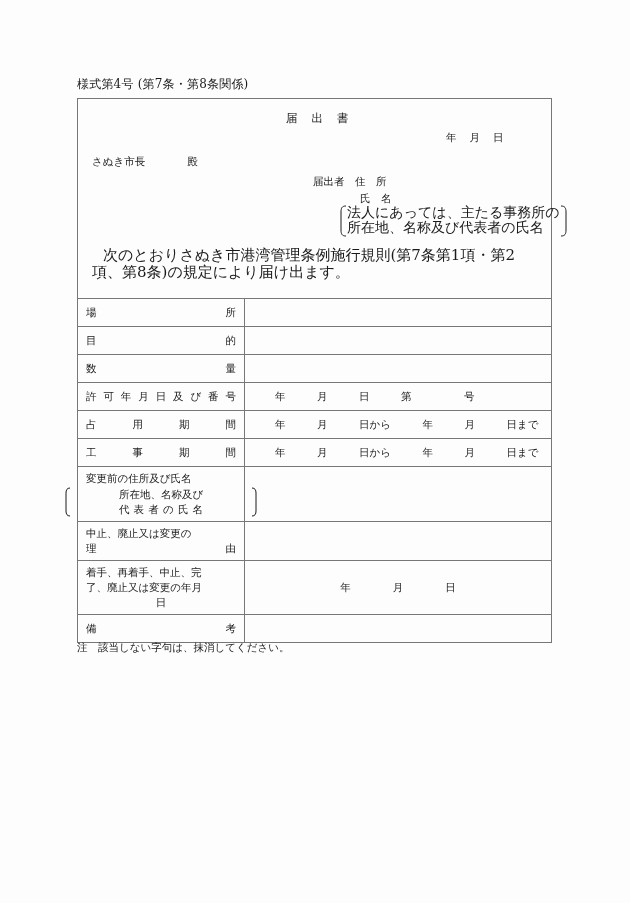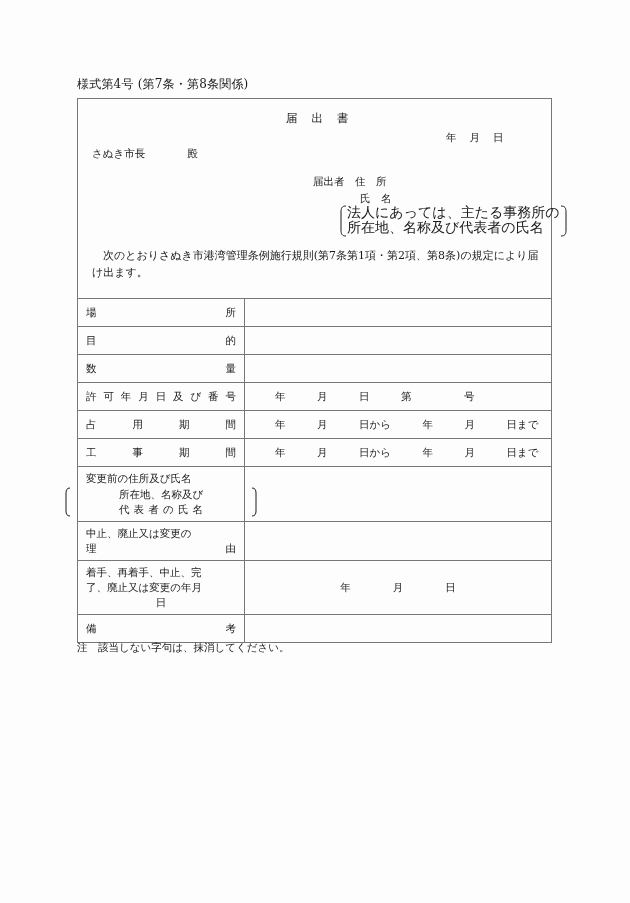--- a/index.html
+++ b/index.html
@@ -55,21 +55,21 @@
   .doc-date {
     position: absolute;
     left: 368px;
     top: 32px;
     font-size: 10.5px;
     letter-spacing: 13px;
   }
   .addressee {
     position: absolute;
     left: 14px;
-    top: 48px;
+    top: 56px;
     font-size: 10.5px;
     white-space: pre;
   }
   .submitter {
     position: absolute;
     left: 235px;
     top: 76px;
     font-size: 10.5px;
   }
   .submitter .line1 { white-space: pre; }
@@ -96,21 +96,21 @@
   .brace-lines div {
     white-space: pre;
     line-height: 15px;
   }
 
   .body-text {
     position: absolute;
     left: 14px;
     top: 148px;
     width: 452px;
-    font-size: 11px;
+    font-size: 15px;
     line-height: 17px;
     text-indent: 11px;
   }
 
   
   .tbl {
     position: absolute;
     left: 77px;
     top: 298px;
     width: 475px;

